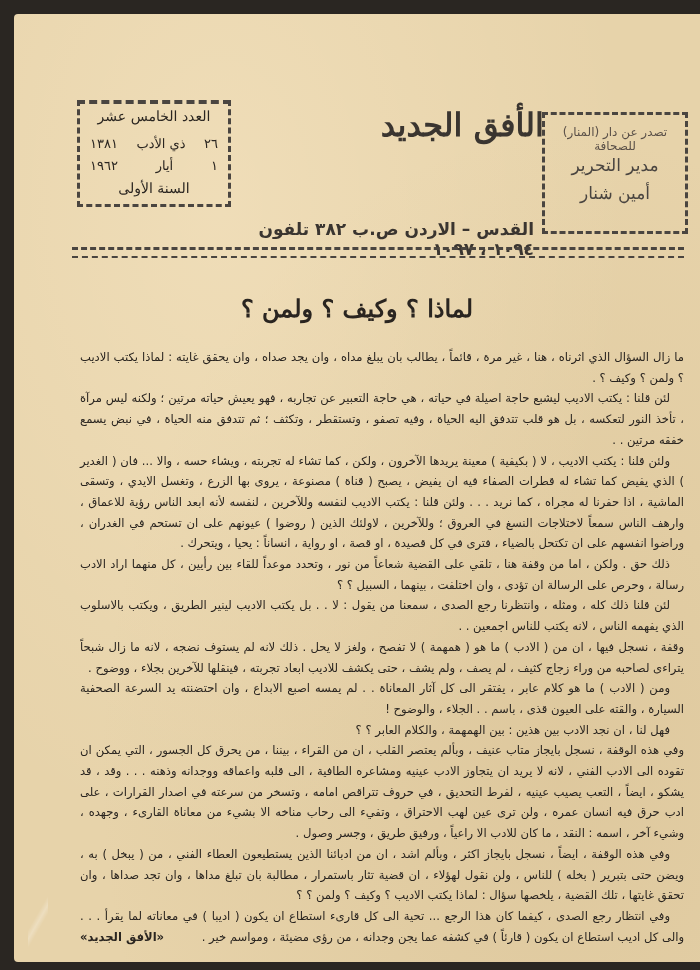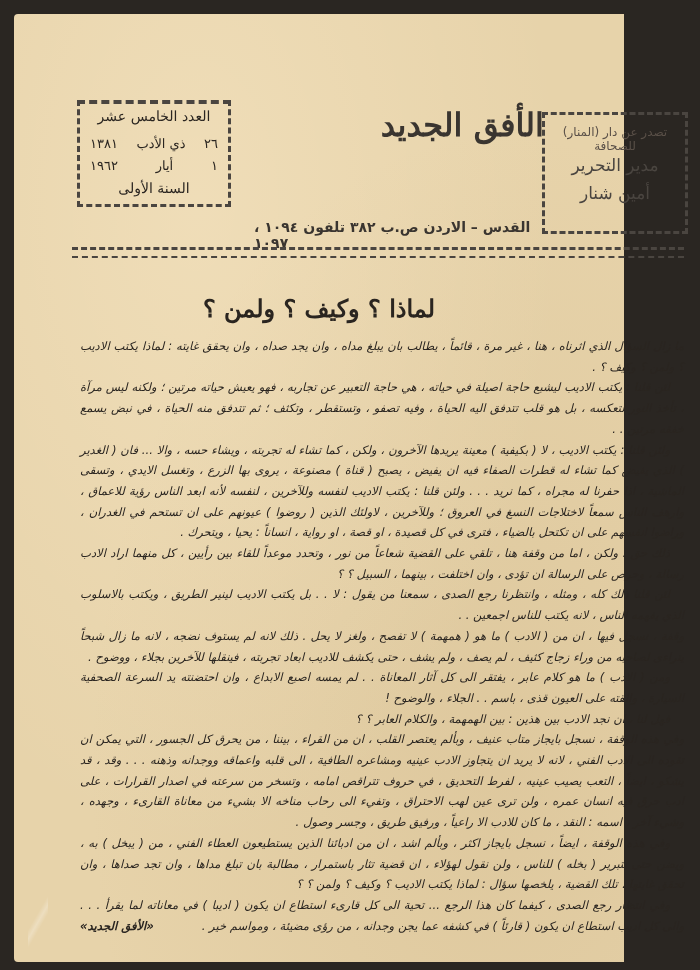--- a/index.html
+++ b/index.html
@@ -3,21 +3,21 @@
 <meta charset="utf-8">
 <style>
   html, body { margin:0; padding:0; }
   body {
     width:700px; height:970px; overflow:hidden;
     background:#2a2622;
     font-family:"DejaVu Sans", sans-serif;
     position:relative;
   }
   .page {
-    position:absolute; left:14px; top:14px; width:610px; height:948px;
+    position:absolute; left:14px; top:14px; width:686px; height:948px;
     background:#e7d3aa;
     background-image:
       radial-gradient(ellipse at 30% 20%, rgba(255,240,210,0.35), transparent 60%),
       radial-gradient(ellipse at 80% 80%, rgba(180,150,100,0.18), transparent 60%);
     border-radius:4px 0 0 4px;
     color:#2a2520;
   }
   .dashed-box {
     position:absolute;
     border:3px dashed #4a4540;
@@ -38,38 +38,38 @@
   .masthead-title {
     position:absolute; left:230px; top:92px; width:300px; text-align:right;
     direction:rtl; font-family:"DejaVu Serif", serif; font-size:32px; font-weight:bold;
     color:#3a3530; letter-spacing:1px;
   }
   .masthead-sub {
     position:absolute; left:240px; top:150px; width:280px; text-align:center;
     direction:rtl; font-family:"DejaVu Serif", serif; font-size:22px; font-weight:bold; color:#3a3530;
   }
   .masthead-addr {
-    position:absolute; left:240px; top:205px; width:280px; text-align:left;
-    direction:rtl; font-size:14px; color:#3a3530; font-weight:bold;
+    position:absolute; left:240px; top:205px; width:280px; text-align:right;
+    direction:rtl; font-size:17px; color:#3a3530; font-weight:bold;
   }
   .rule {
     position:absolute; left:58px; width:612px; height:0;
     border-top:3px dashed #4a4540;
   }
   .rule1 { top:233px; }
   .rule2 { top:242px; border-top-width:2px; }
 
   .article-title {
     position:absolute; left:60px; right:60px; top:280px; text-align:center;
     direction:rtl; font-family:"DejaVu Serif", serif; font-size:24px; font-weight:bold; color:#2a2520;
   }
   .article-body {
-    position:absolute; left:66px; width:604px; top:322px;
+    position:absolute; left:66px; width:604px; top:333px;
     direction:rtl; text-align:justify; font-family:"DejaVu Sans", sans-serif;
-    font-size:11.6px; line-height:20.7px; color:#2a2520;font-style:italic;
+    font-size:11.6px; line-height:20.7px; color:#2a2520;
   }
   .article-body p { margin:0; text-indent:0; }
   .article-body p.ind { text-indent:14px; }
   .signature { font-weight:bold; float:left; direction:rtl; }
   .fold {
     position:absolute; left:14px; bottom:10px; width:20px; height:60px;
     background:linear-gradient(120deg, transparent 40%, rgba(255,255,255,0.25) 50%, transparent 60%);
   }
 </style>
 </head>

